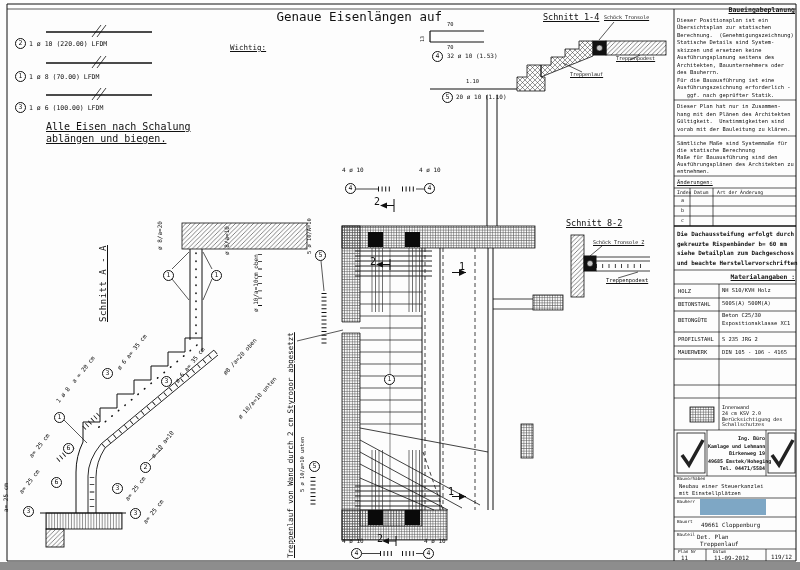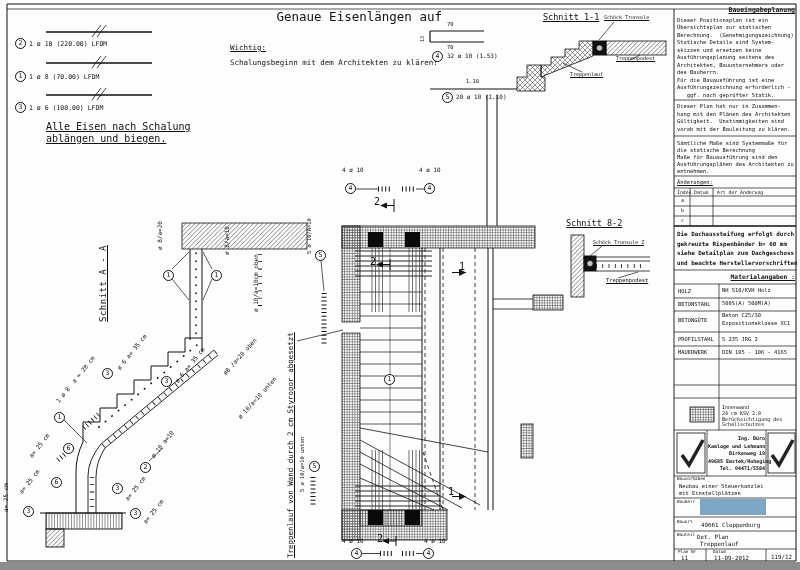--- a/index.html
+++ b/index.html
@@ -156,32 +156,32 @@
 <span class="tx f65" style="left:29px;top:41px">1 ø 10 (220.00) LFDM</span>
 <span class="circ" style="left:15px;top:71px">1</span>
 <span class="tx f65" style="left:29px;top:74px">1 ø 8 (70.00) LFDM</span>
 <span class="circ" style="left:15px;top:102px">3</span>
 <span class="tx f65" style="left:29px;top:105px">1 ø 6 (100.00) LFDM</span>
 <span class="tx f7 u" style="left:46px;top:121px">Alle Eisen nach Schalung</span>
 <span class="tx f7 u" style="left:46px;top:133px">ablängen und biegen.</span>
 
 <div class="tx f12 ctr" style="left:232px;top:10px;width:210px">Genaue Eisenlängen auf</div>
 <span class="tx f75 u" style="left:230px;top:44px">Wichtig:</span>
-<div class="tx f75 lines" style="left:230px;top:57px;line-height:12px"><div>Schalungsbeginn mit dem Architekten zu klären!</div></div>
+<div class="tx f75 lines" style="left:230px;top:57px;line-height:12px"></div>
 
 <span class="tx f55" style="left:447px;top:21px">70</span>
 <span class="tx f55" style="left:447px;top:44px">70</span>
 <span class="tx f5 r90" style="left:420px;top:42px">13</span>
 <span class="circ" style="left:432px;top:51px">4</span>
 <span class="tx f6" style="left:447px;top:53px">32 ø 10 (1.53)</span>
 <span class="tx f55" style="left:466px;top:78px">1.10</span>
 <span class="circ" style="left:442px;top:92px">5</span>
 <span class="tx f6" style="left:456px;top:94px">20 ø 10 (1.10)</span>
 
-<span class="tx f85 u" style="left:543px;top:13px">Schnitt 1-1</span>
+<span class="tx f85 u" style="left:543px;top:13px">Schnitt 1-4</span>
 <span class="tx f5 u" style="left:604px;top:15px">Schöck Tronsole</span>
 <span class="tx f5 u" style="left:616px;top:56px">Treppenpodest</span>
 <span class="tx f5 u" style="left:570px;top:72px">Treppenlauf</span>
 
 <span class="tx f85 u" style="left:566px;top:219px">Schnitt 8-2</span>
 <span class="tx f5 u" style="left:593px;top:240px">Schöck Tronsole Z</span>
 <span class="tx f55 u" style="left:606px;top:277px">Treppenpodest</span>
 
 <span class="tx f9 u r90" style="left:98px;top:322px;letter-spacing:0.5px">Schnitt A - A</span>
 <span class="tx f6 r90" style="left:157px;top:250px">ø 8/a=20</span>

